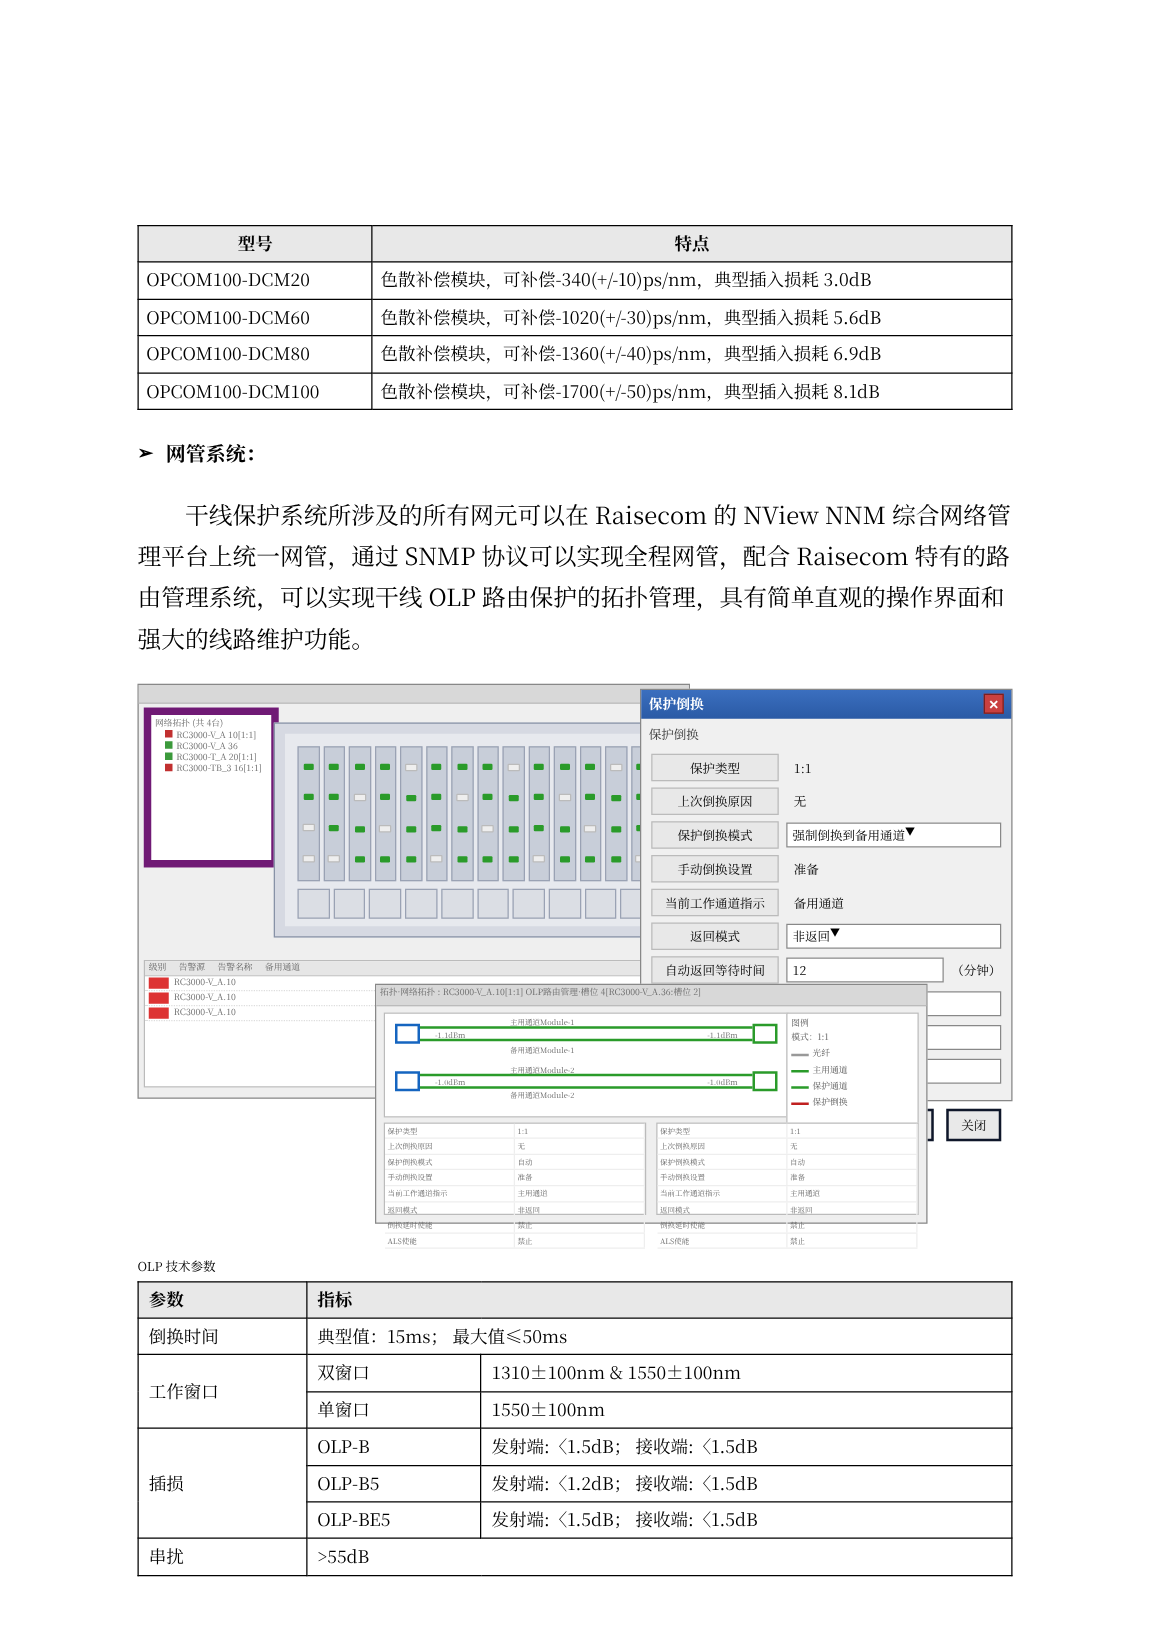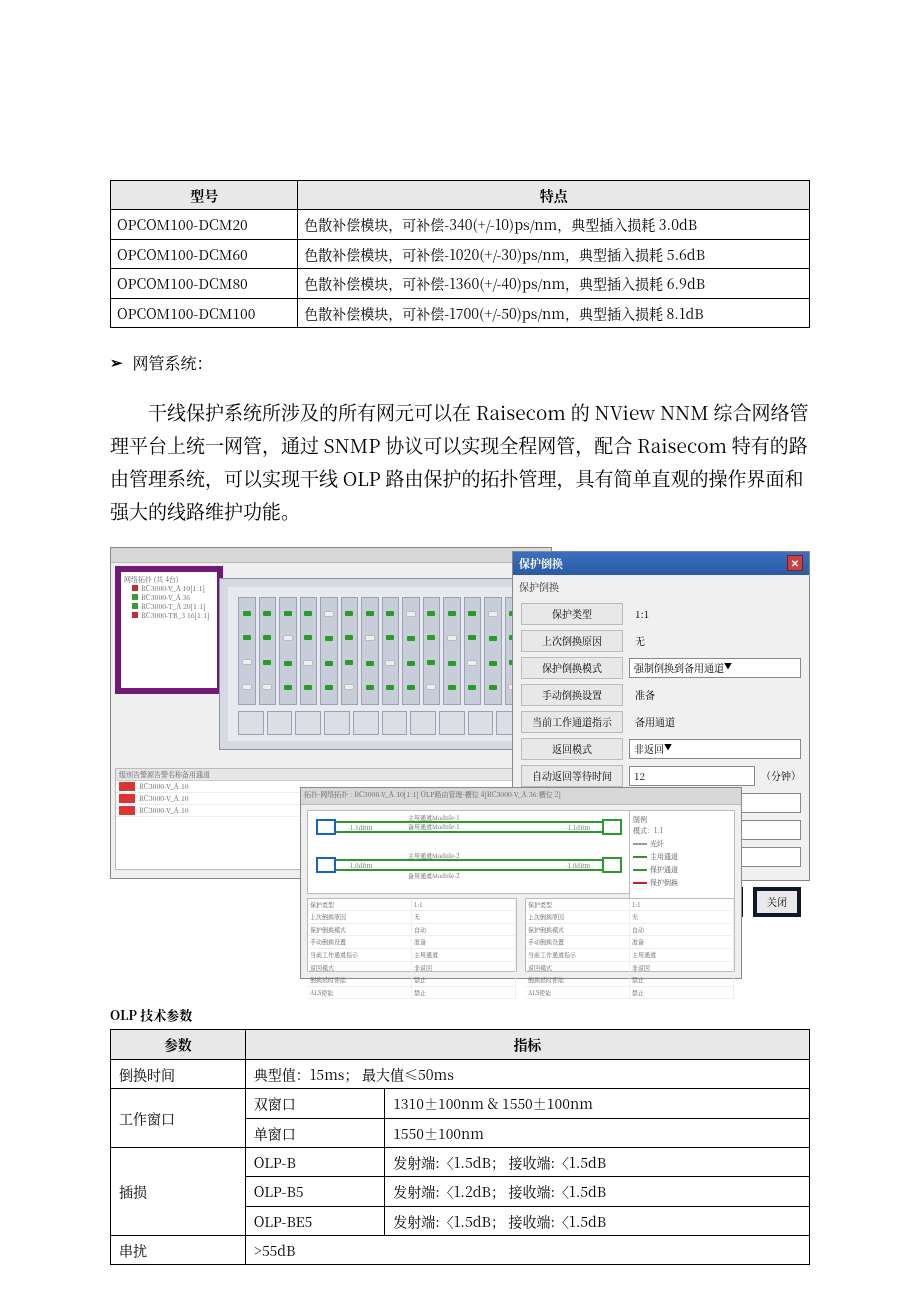--- a/index.html
+++ b/index.html
@@ -3,21 +3,21 @@
 <meta charset="utf-8">
 <style>
 html,body{margin:0;padding:0;background:#fff;color:#000;font-family:"Songti SC","SimSun","Noto Serif CJK SC",serif;font-size:15px;line-height:1.6}
 .page{width:920px;margin:0 auto;background:#fff;box-sizing:border-box;padding:180px 110px 80px 110px}
 table.doc-table{border-collapse:collapse;width:100%;font-size:14px}
 table.doc-table td,table.doc-table th{border:1px solid #000;padding:3px 6px;vertical-align:top}
 table.doc-table th{background:#e8e8e8;font-weight:bold;text-align:center}
 .spacer{height:22px}
 .section-head{display:flex;gap:10px}
 .arrow{font-weight:bold}
-.bold{font-weight:normal;font-size:16px}
+.bold{font-weight:bold;font-size:16px}
 .indent{text-indent:2em;font-size:19px;line-height:1.75}
 
 .mock-wrap{position:relative;width:100%;height:430px;margin-top:4px;margin-bottom:28px}
 .mock-main,.mock-dialog,.mock-mid{position:absolute;background:#efefef;border:1px solid #888}
 .mock-main{left:0;top:0;width:440px;height:330px}
 .mock-main .titlebar{height:14px;background:#d8d8d8;border-bottom:1px solid #bbb}
 .mock-tree{position:absolute;left:4px;top:18px;width:90px;height:110px;background:#fff;border:6px solid #701a75;font-size:7px;padding:3px;line-height:1.3;color:#666}
 .mock-tree .tree-root{}
 .mock-tree .tree-node{padding-left:8px}
 .mock-tree .ico{display:inline-block;width:6px;height:6px;margin-right:3px}
@@ -26,57 +26,57 @@
 .mock-device{position:absolute;left:108px;top:30px;width:320px;height:170px;background:#d6d9e2;border:1px solid #8892a6}
 .mock-device-inner{position:absolute;left:8px;top:8px;right:8px;bottom:8px;background:#e7e9ee}
 .mock-cards{position:absolute;left:10px;top:10px;right:10px;bottom:36px;display:flex;gap:3px}
 .mock-card{flex:1;background:#c8ced9;border:1px solid #9aa2b4;position:relative}
 .mock-card .led-stack{position:absolute;left:2px;right:2px;top:4px;bottom:4px;display:flex;flex-direction:column;justify-content:space-around;align-items:center}
 .mock-card .led{width:70%;height:5px;background:#2a9b2a;border-radius:1px}
 .mock-card .led.off{background:#eee;border:1px solid #bbb;height:4px}
 .mock-slots{position:absolute;left:10px;right:10px;bottom:6px;height:24px;display:flex;gap:3px}
 .mock-slot{flex:1;background:#dbdee4;border:1px solid #9aa2b4;font-size:6px;text-align:center;line-height:1.1;color:#445}
 .mock-alert{position:absolute;left:4px;right:8px;bottom:8px;height:100px;background:#fff;border:1px solid #bbb;font-size:7px;line-height:1.3}
-.mock-alert .ahdr{background:#e6e6e6;border-bottom:1px solid #ccc;padding:1px 3px;display:flex;color:#666}
+.mock-alert .ahdr{background:#e6e6e6;border-bottom:1px solid #ccc;padding:1px 3px;display:flex;gap:10px;color:#666}
 .mock-alert .arow{display:flex;border-bottom:1px dotted #ddd;padding:1px 3px;color:#666}
 .mock-alert .arow .sev{background:#d33;width:16px;margin-right:4px}
 .mock-dialog{right:0;top:4px;width:296px;height:328px;background:#f0f0f0}
 .mock-dialog .dlg-title{background:linear-gradient(#3b6fbf,#2a5aa5);color:#fff;font-size:11px;font-weight:bold;padding:3px 6px;display:flex;align-items:center}
 .mock-dialog .dlg-title .x{margin-left:auto;background:#c94040;color:#fff;width:14px;height:14px;text-align:center;line-height:14px;font-size:10px;border:1px solid #7a1f1f}
 .mock-dialog .dlg-sub{font-size:10px;padding:4px 6px;color:#333}
 .mock-dialog .dlg-body{padding:4px 8px 8px 8px}
 .dlg-row{display:flex;align-items:center;margin-bottom:5px;font-size:10px}
 .dlg-row .lbl{width:100px;text-align:center;padding:2px 0;background:#e8e8e8;border:1px solid #bbb;margin-right:6px}
 .dlg-row .val{flex:1;padding:2px 6px}
 .dlg-row .dd{flex:1;display:flex;align-items:center}
 .dlg-row .dd .sel{flex:1;border:1px solid #888;background:#fff;padding:1px 4px;font-size:10px;display:flex;}
 .dlg-row .dd .sel .caret{font-size:8px}
 .dlg-row .suffix{margin-left:6px;font-size:10px}
 .dlg-row .in{flex:1;border:1px solid #888;background:#fff;padding:1px 4px;font-size:10px}
 .dlg-btns{display:flex;gap:10px;justify-content:flex-end;padding:6px 8px}
-.dlg-btns .btn{border:4px solid #0f172a;background:#e9e9e9;padding:3px 10px;font-size:10px}
+.dlg-btns .btn{border:2px solid #0f172a;background:#e9e9e9;padding:3px 10px;font-size:10px}
 .mock-mid{left:190px;top:240px;width:440px;height:190px;background:#efefef}
 .mock-mid .midbar{height:14px;background:#d8d8d8;border-bottom:1px solid #bbb;font-size:7px;padding:1px 3px;color:#666}
 .mock-topo{position:absolute;left:6px;top:22px;right:110px;height:82px;background:#fff;border:1px solid #bbb}
 .topo-node{position:absolute;width:16px;height:12px;border:2px solid #1565c0;background:#fff}
 .topo-node.g{border-color:#2a9b2a}
 .topo-link{position:absolute;height:0;border-top:2px solid #2a9b2a}
 .topo-label{position:absolute;font-size:6px;color:#666}
 .mock-legend{position:absolute;right:6px;top:22px;width:98px;height:82px;background:#fff;border:1px solid #bbb;font-size:7px;padding:3px;color:#555}
 .mock-legend .l-row{display:flex;align-items:center;gap:3px;margin:2px 0}
 .mock-legend .sw{width:14px;height:0;border-top:2px solid}
 .mock-bottom-tables{position:absolute;left:6px;right:6px;bottom:6px;height:74px;display:flex;gap:8px}
 .mock-small-table{flex:1;background:#fff;border:1px solid #bbb;font-size:6px;color:#666}
 .mock-small-table .st-row{display:flex;border-bottom:1px solid #eee}
 .mock-small-table .st-row .stc{flex:1;padding:1px 2px;border-right:1px solid #eee}
-h4.sub{font-size:13px;font-weight:bold;margin:0 0 4px 0}
+h4.sub{font-size:10px;font-weight:normal;margin:0 0 4px 0}
 
 table.olp{border-collapse:collapse;width:100%;font-size:14px}
 table.olp td,table.olp th{border:1px solid #000;padding:3px 8px;vertical-align:middle}
-table.olp th{background:#e8e8e8;font-weight:bold;text-align:center}
+table.olp th{background:#e8e8e8;font-weight:bold;text-align:left}
 </style>
 </head>
 <body>
 
 <div class="page">
 
   <table class="doc-table">
     <tbody>
         <tr>
       <th>型号</th>
@@ -362,21 +362,21 @@
         <div class="topo-node g" style="right:8px;top:8px"></div>
         <div class="topo-node" style="left:8px;top:46px"></div>
         <div class="topo-node g" style="right:8px;top:46px"></div>
         <div class="topo-link" style="left:28px;right:28px;top:10px"></div>
         <div class="topo-link" style="left:28px;right:28px;top:20px"></div>
         <div class="topo-link" style="left:28px;right:28px;top:48px"></div>
         <div class="topo-link" style="left:28px;right:28px;top:58px"></div>
         <div class="topo-label" style="left:100px;top:2px">主用通道Module-1</div>
         <div class="topo-label" style="left:40px;top:12px">-1.1dBm</div>
         <div class="topo-label" style="right:40px;top:12px">-1.1dBm</div>
-        <div class="topo-label" style="left:100px;top:11px">备用通道Module-1</div>
+        <div class="topo-label" style="left:100px;top:24px">备用通道Module-1</div>
         <div class="topo-label" style="left:100px;top:40px">主用通道Module-2</div>
         <div class="topo-label" style="left:40px;top:50px">-1.0dBm</div>
         <div class="topo-label" style="right:40px;top:50px">-1.0dBm</div>
         <div class="topo-label" style="left:100px;top:60px">备用通道Module-2</div>
       </div>
       <div class="mock-legend">
         <div>图例</div>
         <div>模式：1:1</div>
         <div class="l-row">
             <span class="sw" style="border-color:#999"></span>

